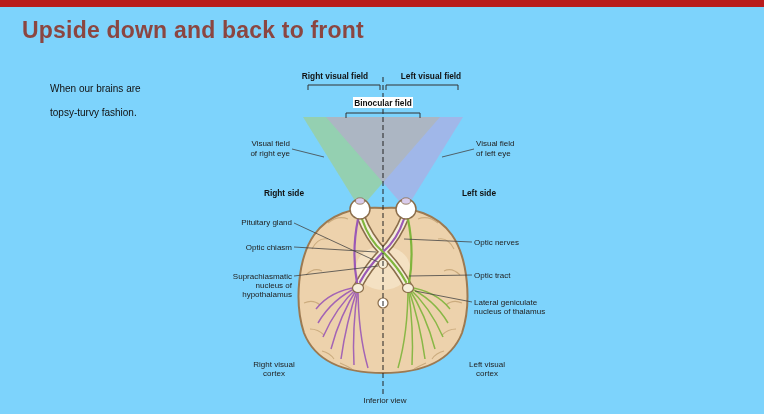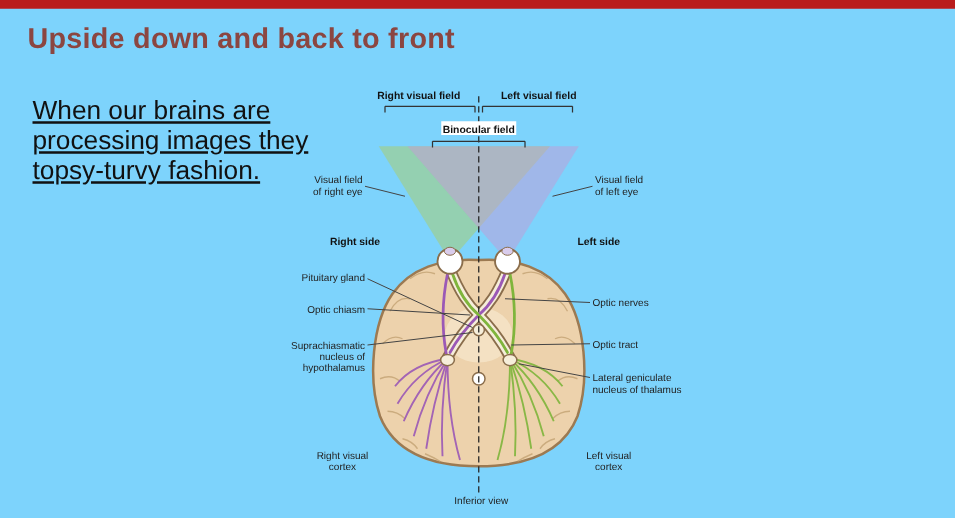--- a/index.html
+++ b/index.html
@@ -10,22 +10,22 @@
     overflow:hidden;
     border-top:7px solid #b91c1c;
     font-family:"Liberation Sans", sans-serif;
   }
   .title{
     position:absolute;left:22px;top:10px;
     font-size:23px;font-weight:bold;color:#8B4641;
     letter-spacing:0.2px;
   }
   .body-text{
-    position:absolute;left:26px;top:70px;
-    font-size:21px;color:#111;line-height:24px;text-decoration:underline;
+    position:absolute;left:50px;top:70px;
+    font-size:10px;color:#111;line-height:24px;
   }
   .diagram-svg{
     position:absolute;left:228px;top:56px;
   }
   svg text{
     font-family:"Liberation Sans", sans-serif;
     fill:#222;
   }
   .lbl{font-size:8px;}
   .lblb{font-size:8.3px;font-weight:bold;fill:#111;}
@@ -34,21 +34,20 @@
 </style>
 </head>
 <body>
 
 <div class="slide">
 
   <div class="title">Upside down and back to front</div>
 
   <div class="body-text">
     <div>When our brains are</div>
-    <div>processing images they</div>
     <div>topsy-turvy fashion.</div>
   </div>
 
   <svg class="diagram-svg" width="350" height="352" viewBox="0 0 350 352">
 
     <polygon points="75,54 212,54 132,146" fill-opacity="0.55" fill="#A8CE72"></polygon>
     <polygon points="98,54 235,54 178,146" fill-opacity="0.5" fill="#C49BD6"></polygon>
 
     <path d="M155,145 C125,143 100,152 86,172 C70,195 66,240 76,270 C88,300 118,310 155,310
              C192,310 222,300 234,270 C244,240 240,195 224,172 C210,152 185,143 155,145 Z" stroke="#9C7A52" stroke-width="2" fill="#EDD2AC"></path>

